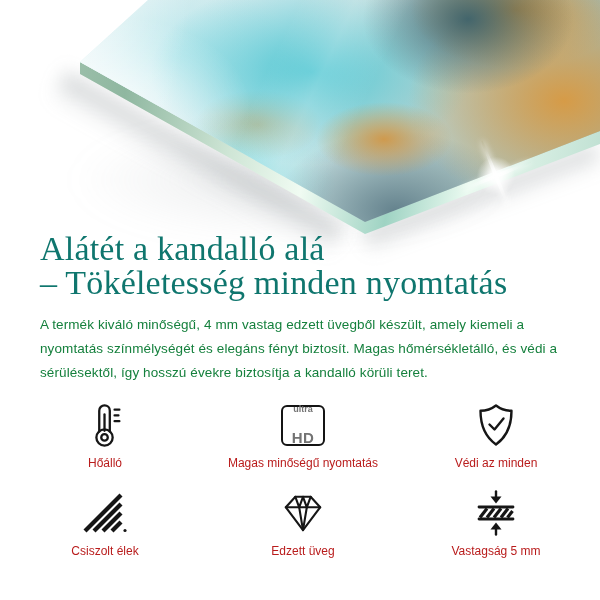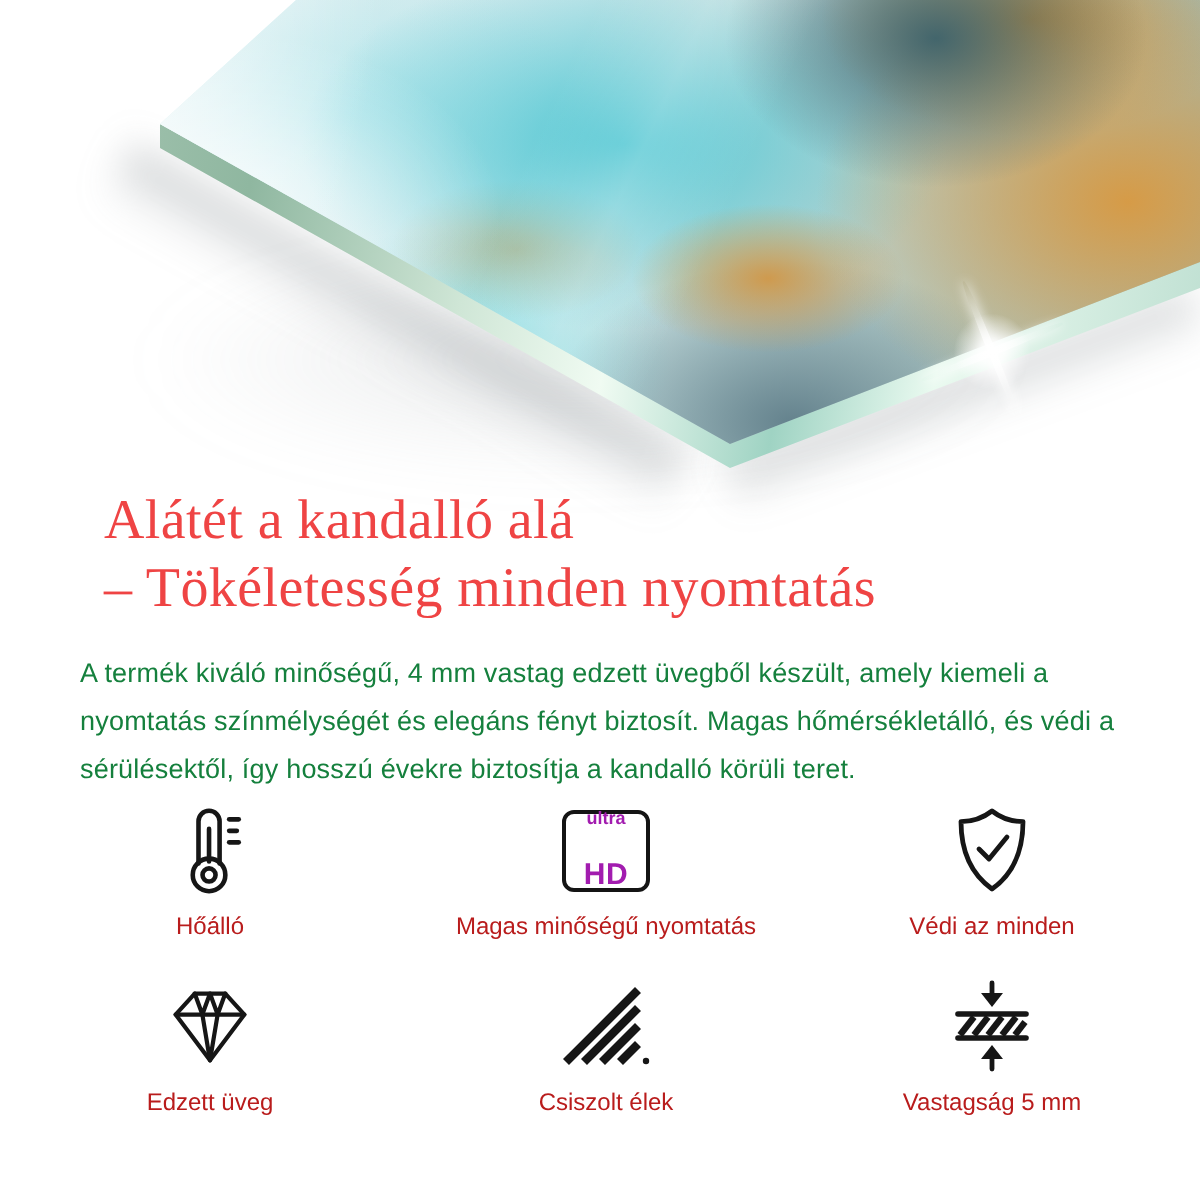--- a/index.html
+++ b/index.html
@@ -45,34 +45,34 @@
     background:radial-gradient(circle,#fff 0%,rgba(255,255,255,.85) 22%,rgba(255,255,255,0) 68%);}
   .sparkle::before{content:"";position:absolute;left:0;top:36px;width:76px;height:3.5px;border-radius:50%;
     background:linear-gradient(90deg,rgba(255,255,255,0),#fff 50%,rgba(255,255,255,0));
     transform:rotate(-22deg);box-shadow:0 0 6px rgba(255,255,255,.9);}
   .sparkle::after{content:"";position:absolute;left:36px;top:0;width:3.5px;height:76px;border-radius:50%;
     background:linear-gradient(180deg,rgba(255,255,255,0),#fff 50%,rgba(255,255,255,0));
     transform:rotate(-22deg);box-shadow:0 0 6px rgba(255,255,255,.9);}
 
   
   .content{position:absolute;left:40px;top:232px;width:525px;}
-  .title{font-family:"Liberation Serif",serif;font-weight:400;color:#ef4444;
-         font-size:28px;line-height:34px;margin:12px;letter-spacing:.2px;}
+  .title{font-family:"Liberation Serif",serif;font-weight:400;color:#0f766e;
+         font-size:34px;line-height:34px;margin:0;letter-spacing:.2px;}
   .title span{display:block;}
   .desc{margin:13px 0 0 0;font-size:13.5px;line-height:24px;color:#15803d;letter-spacing:.1px;}
 
   
   .features{position:absolute;left:2px;top:400px;width:596px;display:grid;
             grid-template-columns:206px 190px 196px;grid-template-rows:88px 84px;}
   .feature{display:flex;flex-direction:column;align-items:center;}
   .icon-box{height:50px;display:flex;align-items:center;justify-content:center;color:#161616;}
   .feature-label{margin-top:6px;font-size:12px;color:#b91c1c;}
 
   .icon-box svg{stroke:#161616;fill:none;stroke-width:2.4;stroke-linecap:round;stroke-linejoin:round;}
-  .uhd{width:40px;height:37px;border:2.5px solid #141414;border-radius:6px;color:#a21caf;
+  .uhd{width:40px;height:37px;border:2.5px solid #141414;border-radius:6px;color:#737373;
        display:flex;flex-direction:column;align-items:center;justify-content:center;line-height:1;}
   .uhd .u{font-size:9px;font-weight:700;}
   .uhd .h{font-size:15px;font-weight:700;letter-spacing:.3px;margin-top:16px;}
 </style>
 </head>
 <body>
 
 <div class="page">
 
   <div class="hero">
@@ -126,41 +126,41 @@
         <svg width="40" height="46" viewBox="0 0 40 46">
           <path d="M20,3.5 C24.5,7 30,8.8 35.5,8.8 C35.5,22 32,34 20,42.5 C8,34 4.5,22 4.5,8.8 C10,8.8 15.5,7 20,3.5 Z"></path>
           <path d="M13.5,22.5 L18.5,27.5 L27.5,16.5"></path>
         </svg>
       </div>
       <div class="feature-label">Védi az minden</div>
     </div>
 
     <div class="feature">
       <div class="icon-box">
-        <svg width="46" height="42" viewBox="0 0 48 44" style="stroke-width:2.2">
-          <path d="M6,16 L16,5 L32,5 L42,16 L24,40 Z"></path>
-          <path d="M6,16 H42"></path>
-          <path d="M16,5 L20,16 L24,5 L28,16 L32,5"></path>
-          <path d="M20,16 L24,40 L28,16"></path>
-        </svg>
-      </div>
-      <div class="feature-label">Edzett üveg</div>
-    </div>
-
-    <div class="feature">
-      <div class="icon-box">
         <svg width="46" height="42" viewBox="0 0 46 42" style="stroke-width:4.2;stroke-linecap:butt">
           <line x1="3" y1="39" x2="39" y2="3"></line>
           <line x1="12" y1="39" x2="39" y2="12"></line>
           <line x1="21" y1="39" x2="39" y2="21"></line>
           <line x1="30" y1="39" x2="39" y2="30"></line>
           <circle cx="43" cy="38.5" r="1.6" fill="#161616" stroke="none"></circle>
         </svg>
       </div>
       <div class="feature-label">Csiszolt élek</div>
+    </div>
+
+    <div class="feature">
+      <div class="icon-box">
+        <svg width="46" height="42" viewBox="0 0 48 44" style="stroke-width:2.2">
+          <path d="M6,16 L16,5 L32,5 L42,16 L24,40 Z"></path>
+          <path d="M6,16 H42"></path>
+          <path d="M16,5 L20,16 L24,5 L28,16 L32,5"></path>
+          <path d="M20,16 L24,40 L28,16"></path>
+        </svg>
+      </div>
+      <div class="feature-label">Edzett üveg</div>
     </div>
 
     <div class="feature">
       <div class="icon-box">
         <svg width="44" height="46" viewBox="0 0 44 46">
           <line x1="22" y1="1.5" x2="22" y2="7"></line>
           <path d="M16.5,6.5 L27.5,6.5 L22,13.5 Z" fill="#161616" stroke="none"></path>
           <line x1="5" y1="17" x2="39" y2="17" style="stroke-width:2.8"></line>
           <line x1="5" y1="29" x2="39" y2="29" style="stroke-width:2.8"></line>
           <g style="stroke-width:3.2;stroke-linecap:butt">

